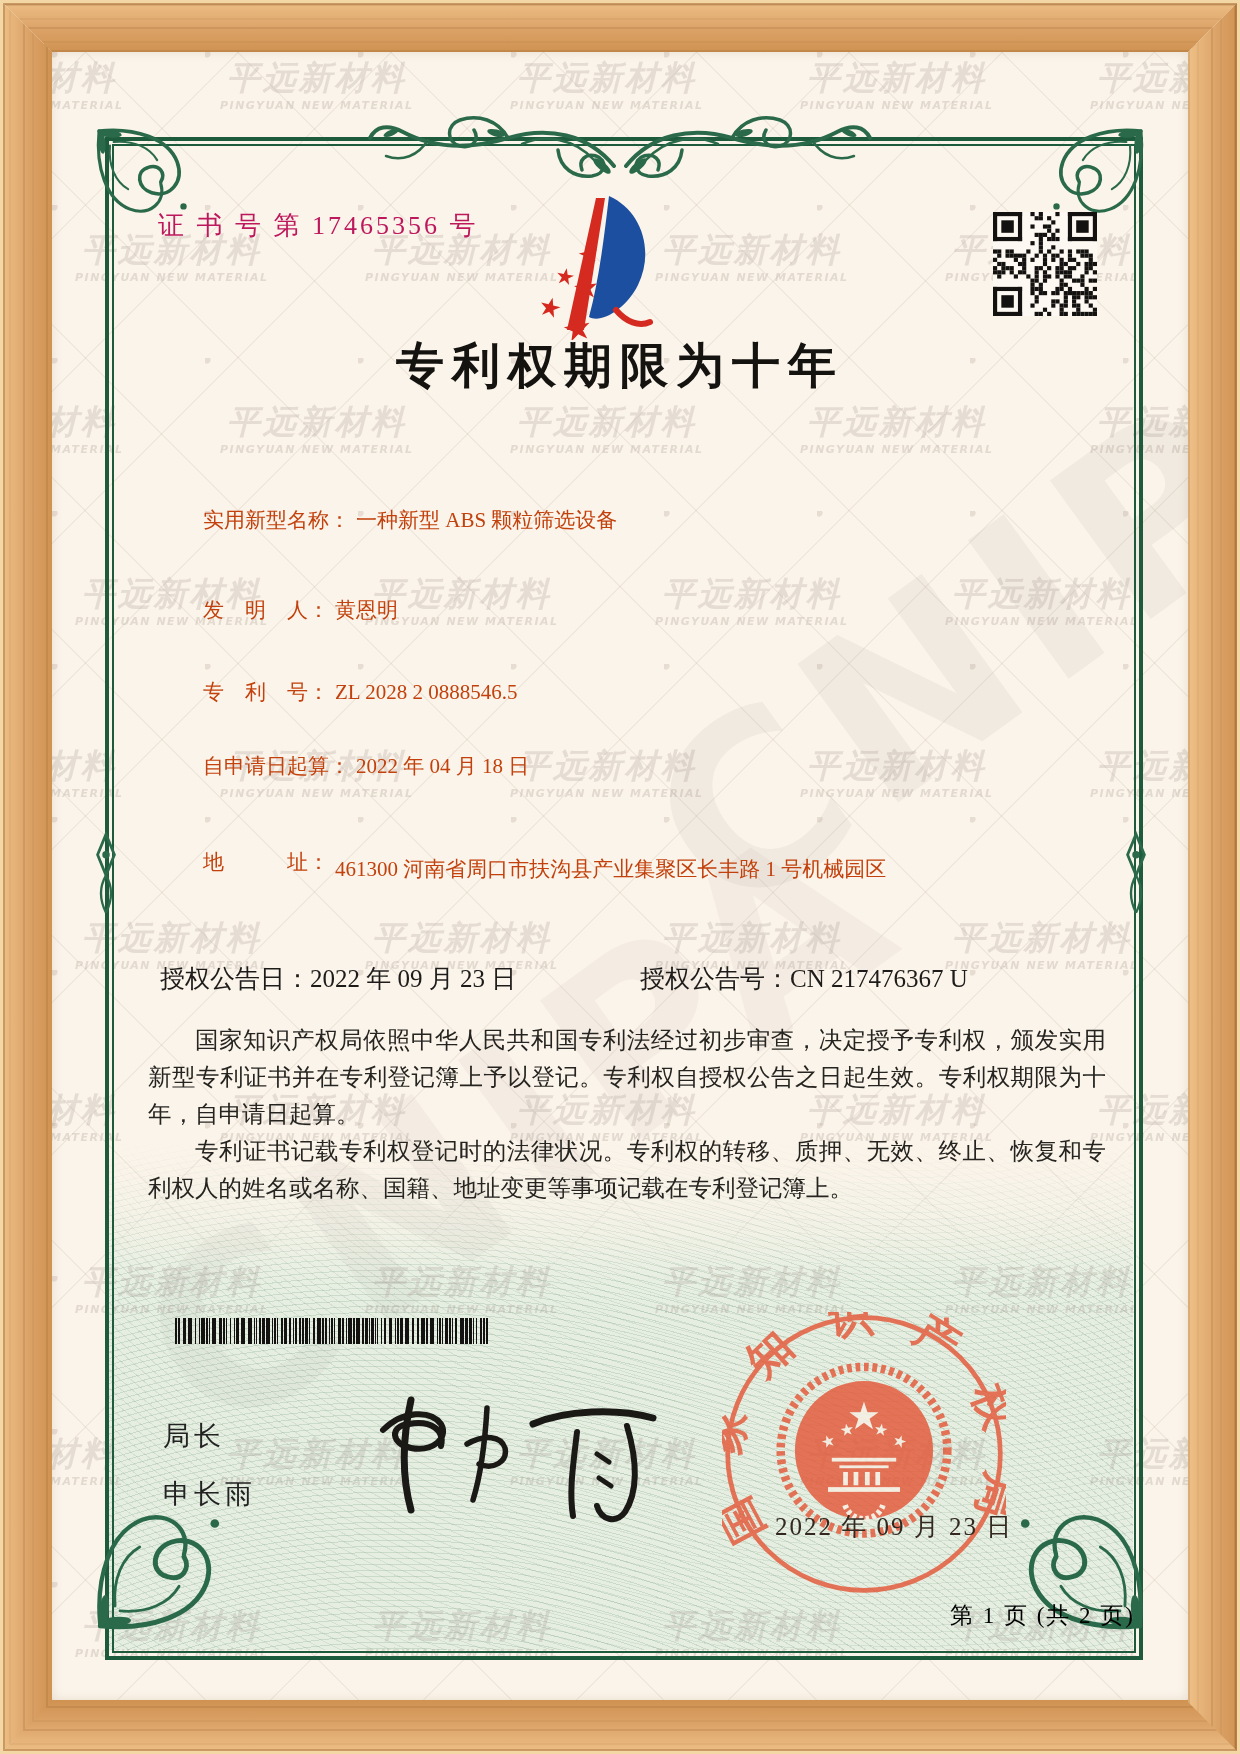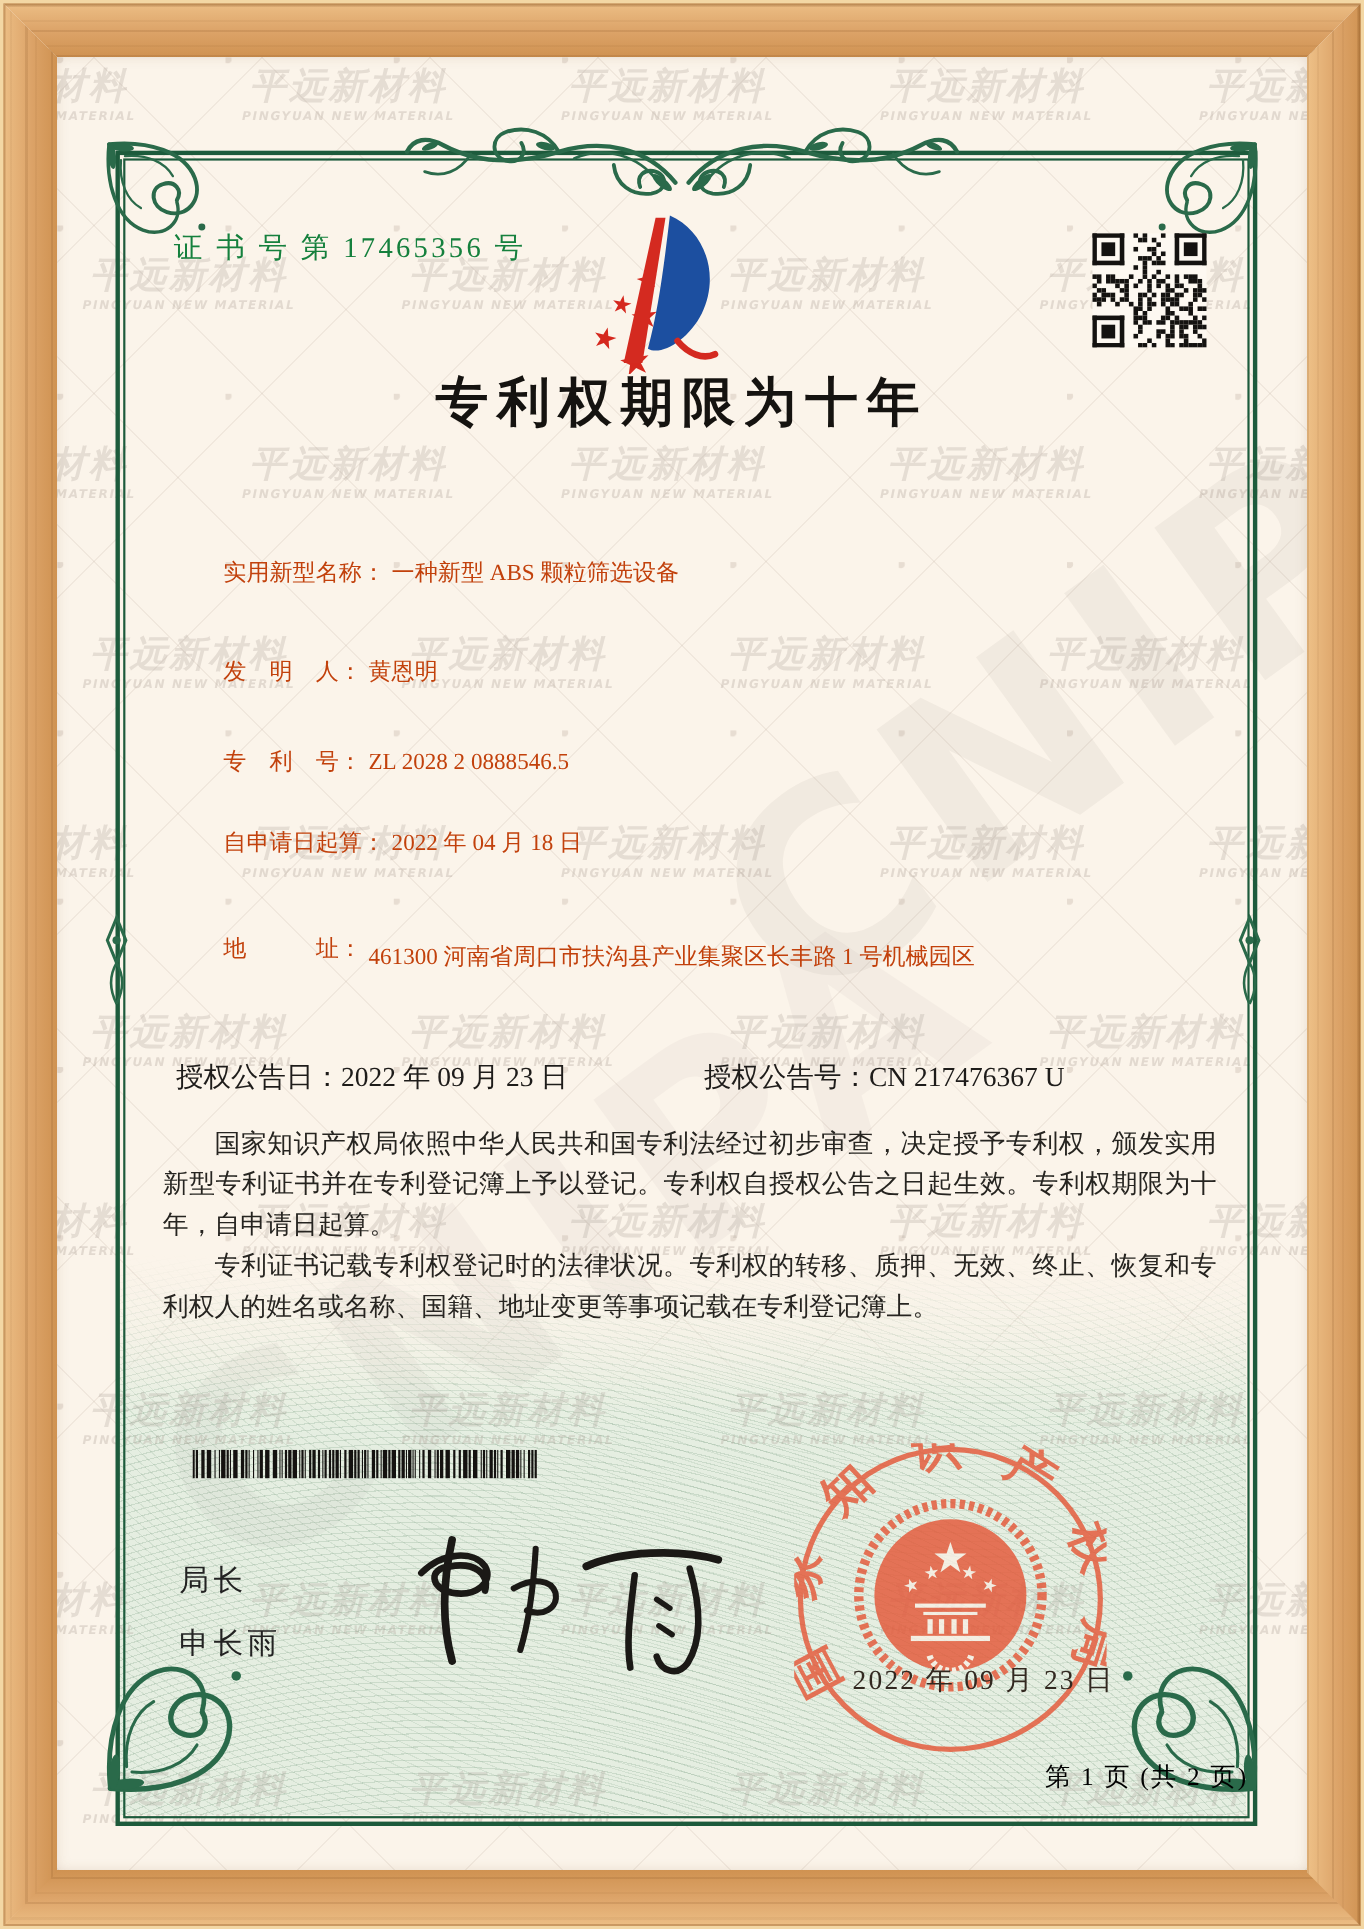--- a/index.html
+++ b/index.html
@@ -60,21 +60,21 @@
   .wm-big{position:absolute;z-index:3;font-family:"DejaVu Sans","Liberation Sans",sans-serif;
     font-weight:bold;color:rgba(160,148,138,.10);letter-spacing:14px;transform:rotate(-36deg);}
 
   
   .gborder{position:absolute;z-index:4;left:105px;top:137px;width:1030px;height:1515px;
     border:4px solid #1d5b3c;}
   .gborder .inner{position:absolute;left:3px;top:3px;right:3px;bottom:3px;border:2px solid #1d5b3c;}
   .orn{position:absolute;z-index:5;}
 
   
-  .txt{position:absolute;z-index:7;color:#15803d;}
+  .txt{position:absolute;z-index:7;color:#be185d;}
   #cert-no{left:158px;top:208px;font-size:26px;letter-spacing:3px;}
   #title{left:105px;top:334px;width:1030px;text-align:center;font-size:48px;font-weight:bold;
     letter-spacing:8px;color:#151310;}
   .field-row{position:absolute;z-index:7;left:160px;font-size:21px;color:#c2410c;white-space:nowrap;margin-left:43px;}
   .field-row .fvalue{margin-left:6px;}
   #field-5 .fvalue{display:inline-block;vertical-align:top;white-space:normal;width:660px;line-height:42px;}
   #grant-row{position:absolute;z-index:7;left:160px;top:962px;font-size:25px;color:#1e1c1a;white-space:nowrap;}
   #grant-row .pair2{position:absolute;left:480px;top:0;text-align:right;}
   .paras{position:absolute;z-index:7;left:148px;top:1022px;width:958px;font-size:23.5px;
     line-height:37px;color:#262420;text-align:justify;}

